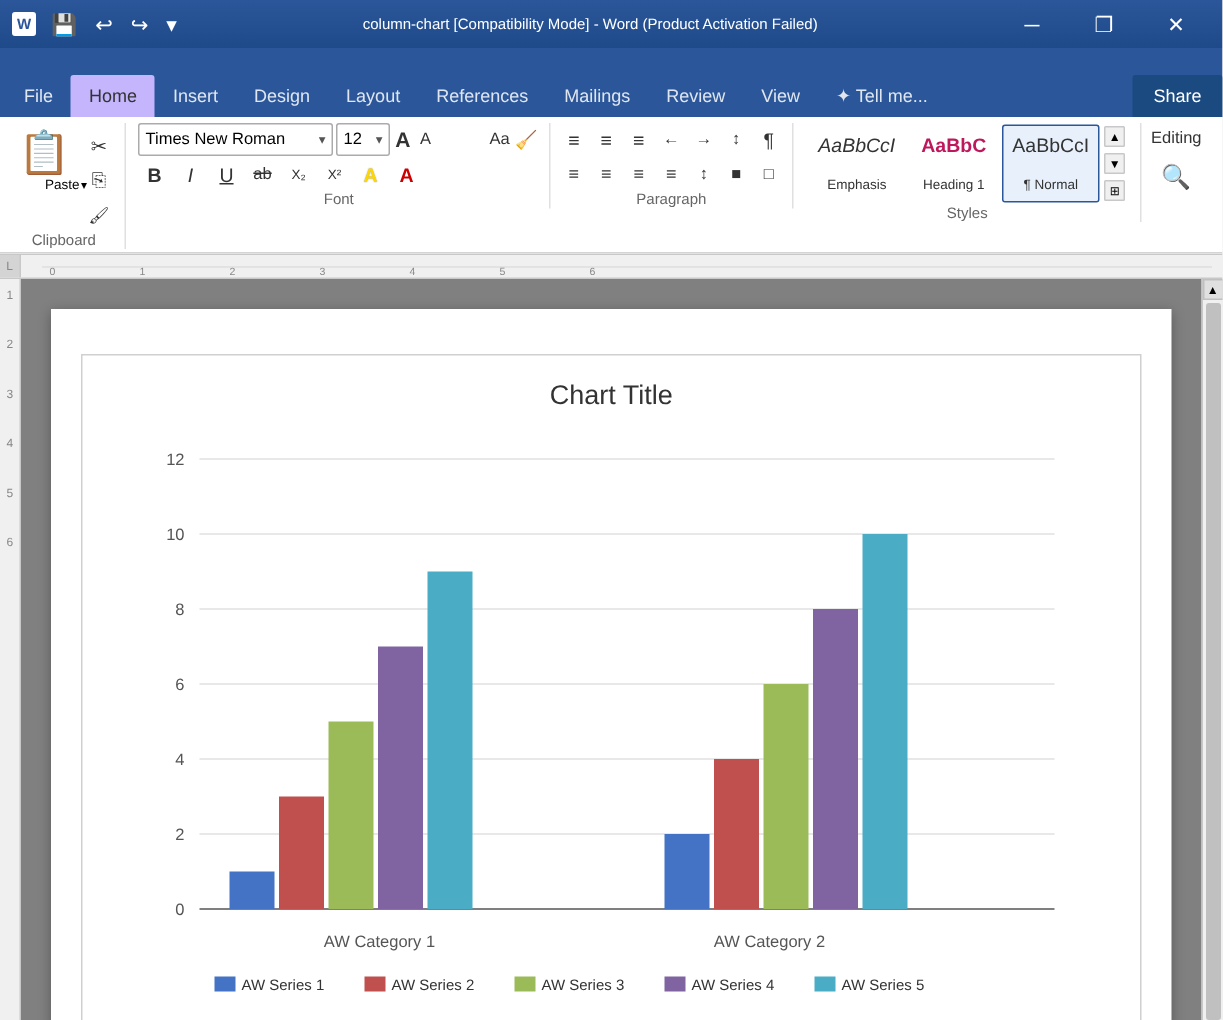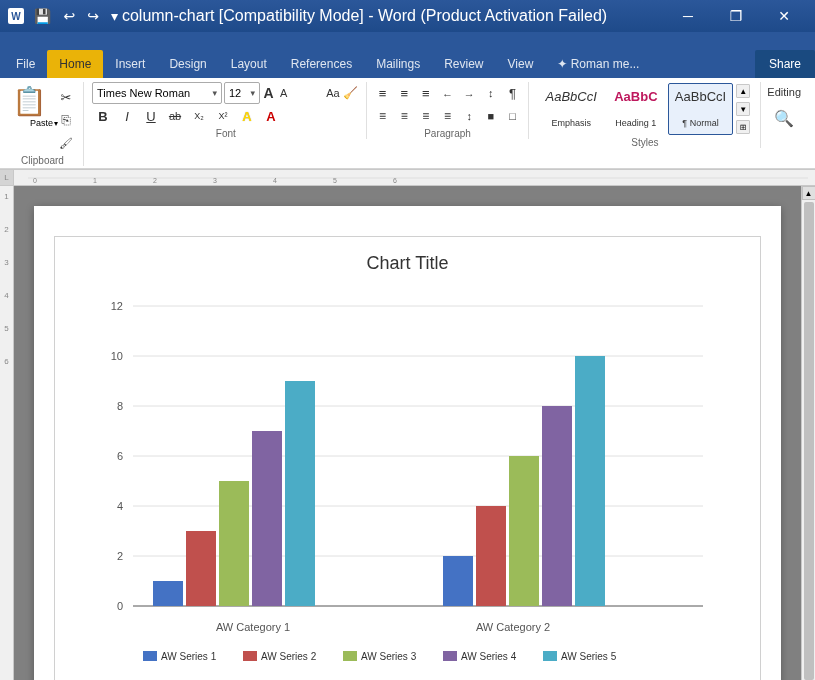--- a/index.html
+++ b/index.html
@@ -10,32 +10,32 @@
       background: linear-gradient(to bottom, #2b579a, #1e4a8a);
       color: white;
       height: 32px;
       display: flex;
       align-items: center;
       justify-content: space-between;
       padding: 0 8px;
       font-size: 12px;
     }
     .title-bar-left { display: flex; align-items: center; gap: 6px; }
-    .title-bar-center { flex: 1; font-size: 16px; }
+    .title-bar-center { flex: 1; text-align: center; font-size: 10px; }
     .title-bar-right { display: flex; gap: 2px; }
     .win-btn { width: 46px; height: 32px; background: transparent; border: none; color: white; font-size: 14px; cursor: pointer; display: flex; align-items: center; justify-content: center; }
     .title-icon { width: 16px; height: 16px; background: #fff; border-radius: 2px; display: flex; align-items: center; justify-content: center; color: #2b579a; font-size: 10px; font-weight: bold; }
     .quick-access { display: flex; gap: 4px; align-items: center; }
     .qa-btn { color: white; font-size: 14px; cursor: pointer; padding: 2px 4px; }
 
     
     .ribbon { background: #fff; border-bottom: 1px solid #c8c8c8; }
     .ribbon-tabs { background: #2b579a; display: flex; height: 46px; align-items: flex-end; padding-left: 4px; }
     .ribbon-tab { padding: 4px 12px; font-size: 12px; color: rgba(255,255,255,0.85); cursor: pointer; height: 28px; display: flex; align-items: center; border-radius: 2px 2px 0 0; }
-    .ribbon-tab.active { background: #eab308; color: #333; font-weight: 500; }
+    .ribbon-tab.active { background: #c4b5fd; color: #333; font-weight: 500; }
 
     .ribbon-content { background: #fff; padding: 4px 8px 2px; display: flex; align-items: flex-start; gap: 2px; border-bottom: 1px solid #d4d4d4; }
     .ribbon-group { display: flex; flex-direction: column; align-items: center; border-right: 1px solid #e0e0e0; padding: 0 6px 0 4px; min-width: fit-content; }
     .ribbon-group:last-child { border-right: none; }
     .ribbon-group-label { font-size: 10px; color: #666; margin-top: 1px; }
 
     .ribbon-btn { background: transparent; border: 1px solid transparent; border-radius: 2px; cursor: pointer; display: flex; align-items: center; justify-content: center; color: #333; }
     .ribbon-btn-small { width: 22px; height: 22px; font-size: 13px; }
     .ribbon-btn-small.bold { font-weight: bold; }
     .ribbon-btn-small.italic { font-style: italic; }
@@ -101,21 +101,21 @@
   <div class="ribbon-tabs">
     <div class="ribbon-tab">File</div>
     <div class="ribbon-tab active">Home</div>
     <div class="ribbon-tab">Insert</div>
     <div class="ribbon-tab">Design</div>
     <div class="ribbon-tab">Layout</div>
     <div class="ribbon-tab">References</div>
     <div class="ribbon-tab">Mailings</div>
     <div class="ribbon-tab">Review</div>
     <div class="ribbon-tab">View</div>
-    <div class="ribbon-tab">✦ Roman me...</div>
+    <div class="ribbon-tab">✦ Tell me...</div>
     <div class="ribbon-tab" style="margin-left: auto; background: #1a4a80; color: white; border-radius: 2px 2px 0 0; padding: 4px 14px;">Share</div>
   </div>
 
   <div class="ribbon-content">
 
     <div class="paste-section">
       <div style="display:flex; gap:3px; align-items:stretch; flex:1;">
         <div style="display:flex; flex-direction:column; align-items:center;">
           <button class="paste-btn-large" style="height: 52px;">
             <span style="font-size:28px;">📋</span>

